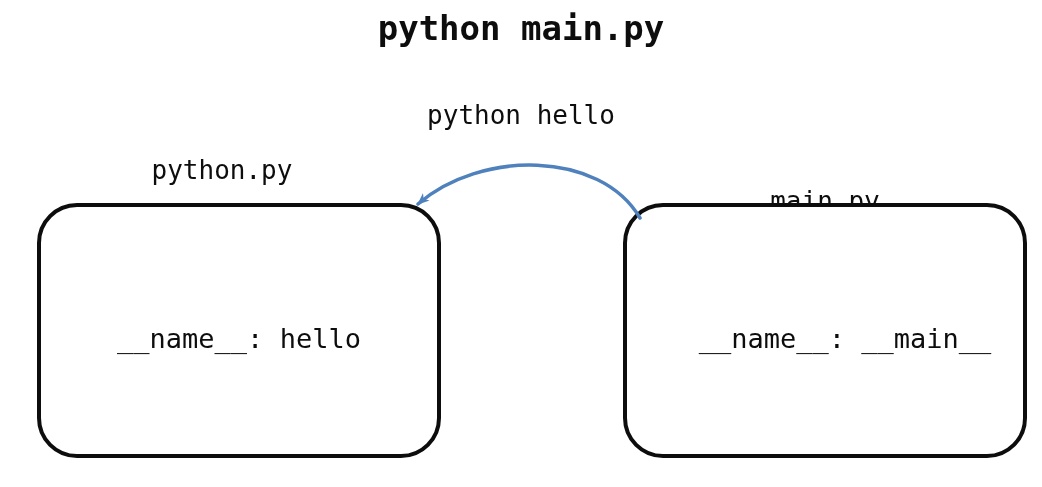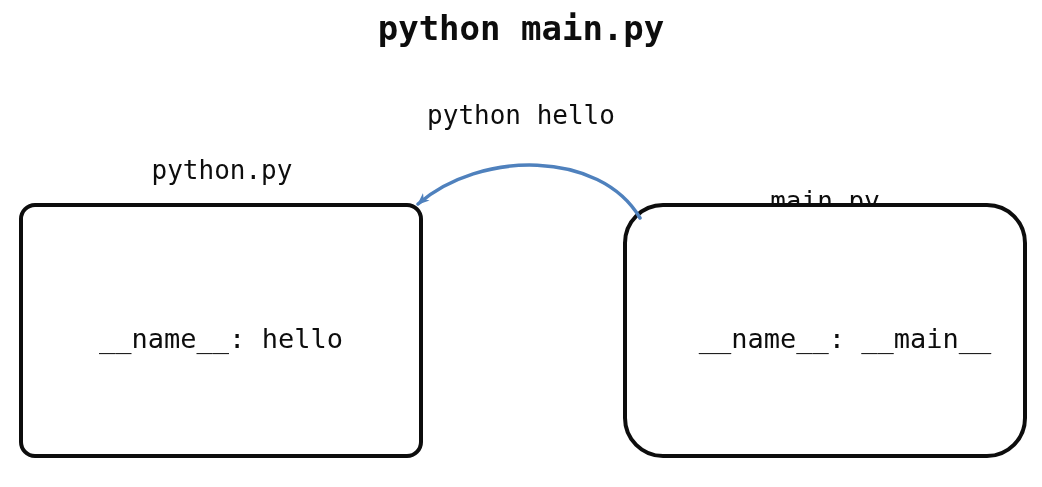--- a/index.html
+++ b/index.html
@@ -48,21 +48,21 @@
     width: 404px;
     height: 255px;
     border: 4px solid #0d0d0d;
     border-radius: 40px;
     background: #ffffff;
     display: flex;
     align-items: center;
     justify-content: center;
     padding-top: 16px;
   }
-  .module-box.left  { left: 19px; border-radius: 16px; }
+  .module-box.left  { left: 37px; }
   .module-box.right { left: 623px; padding-left: 40px; }
   .module-content {
     font-size: 27px;
     color: #0d0d0d;
     white-space: nowrap;
   }
   .arrow-layer {
     position: absolute;
     top: 0;
     left: 0;

